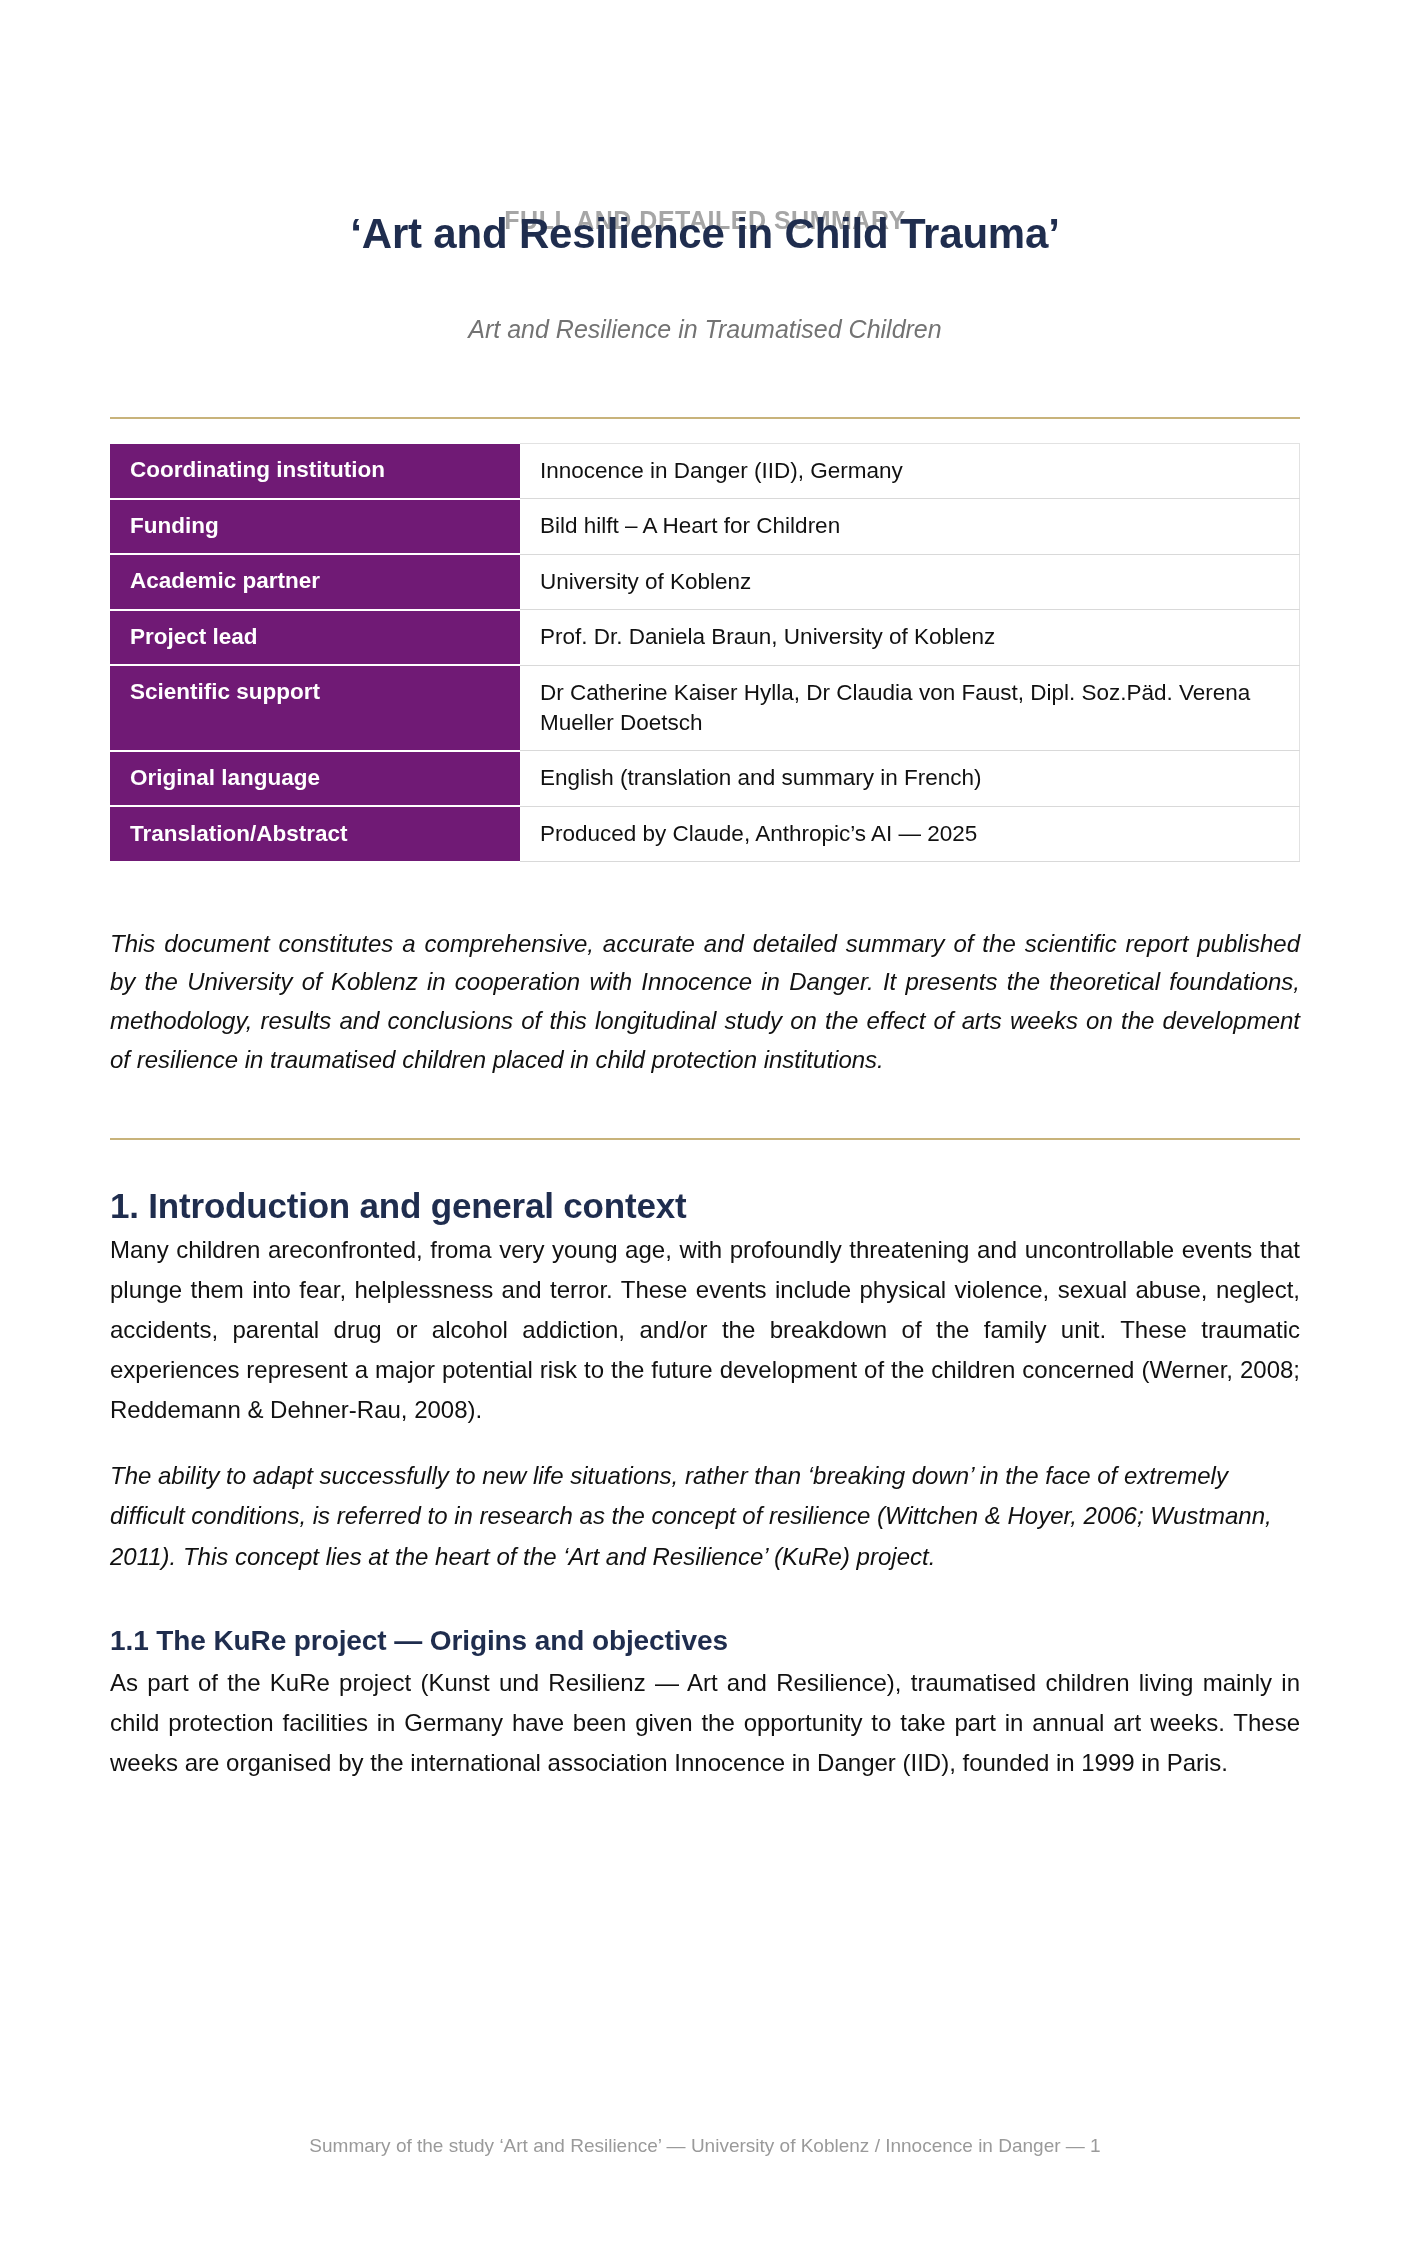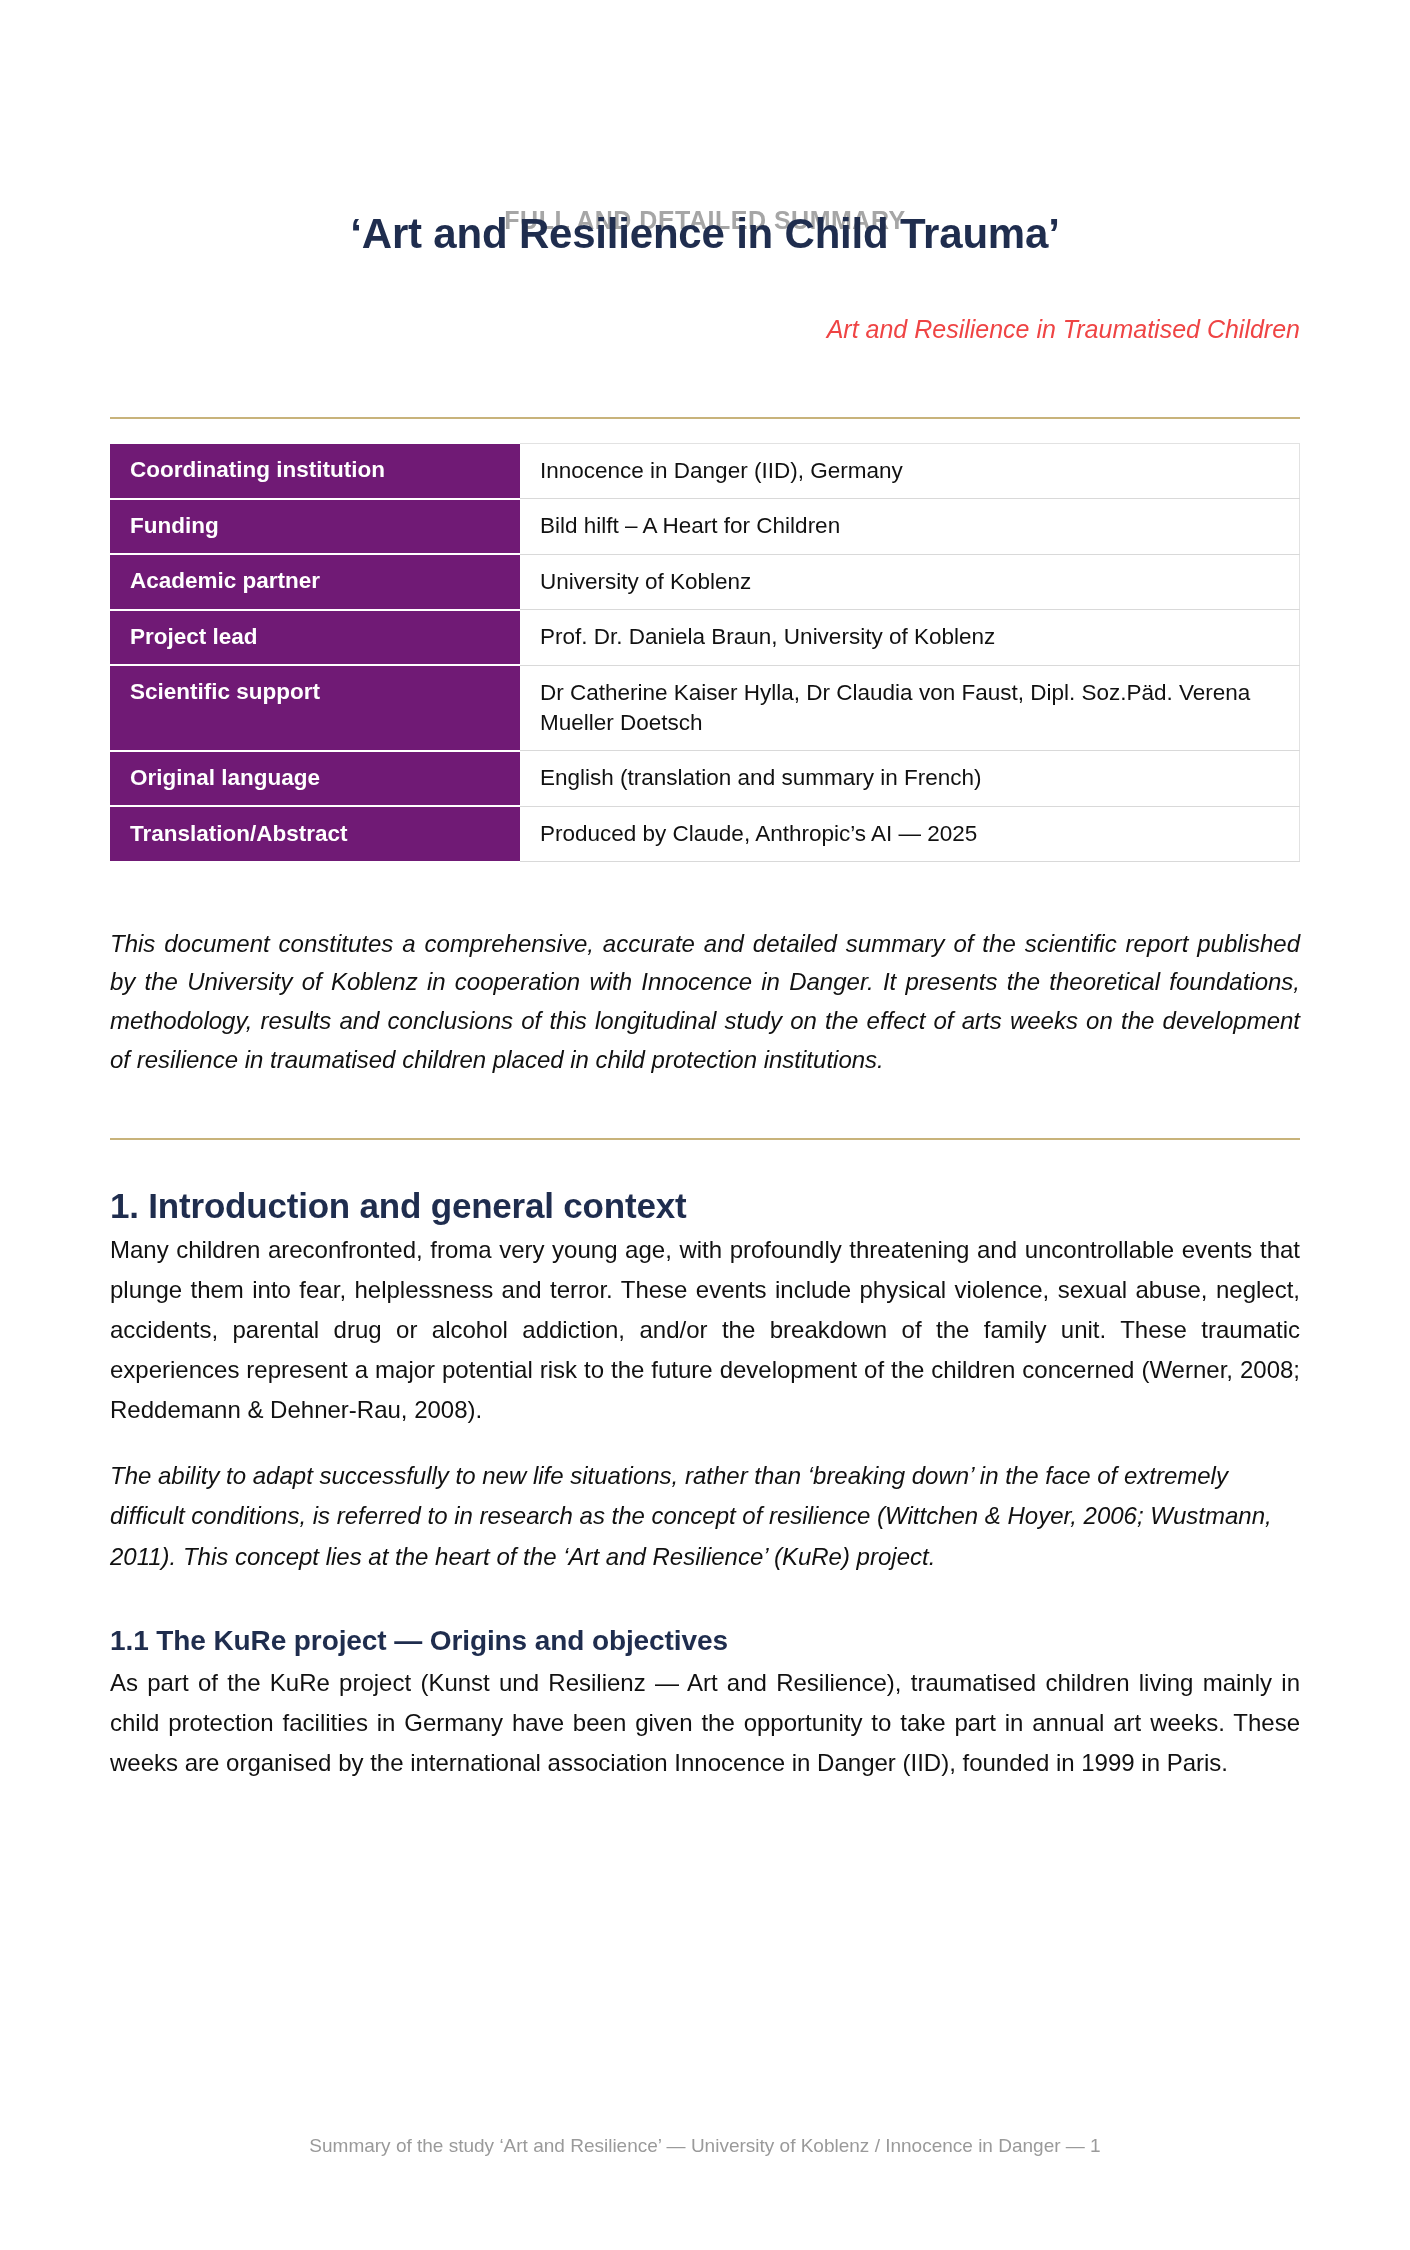--- a/index.html
+++ b/index.html
@@ -53,24 +53,24 @@
     font-weight: 700;
     color: #1f2d4e;
     letter-spacing: -0.2px;
     z-index: 2;
   }
   .doc-subtitle {
     position: absolute;
     top: 165px;
     left: 0;
     right: 0;
-    text-align: right;
+    text-align: center;
     font-size: 25px;
     font-style: italic;
-    color: #ef4444;
+    color: #737373;
   }
 
   
   .rule {
     height: 0;
     border: 0;
     border-top: 2px solid #c8b37b;
     margin: 0;
   }
   .rule-top { margin-top: 77px; }

